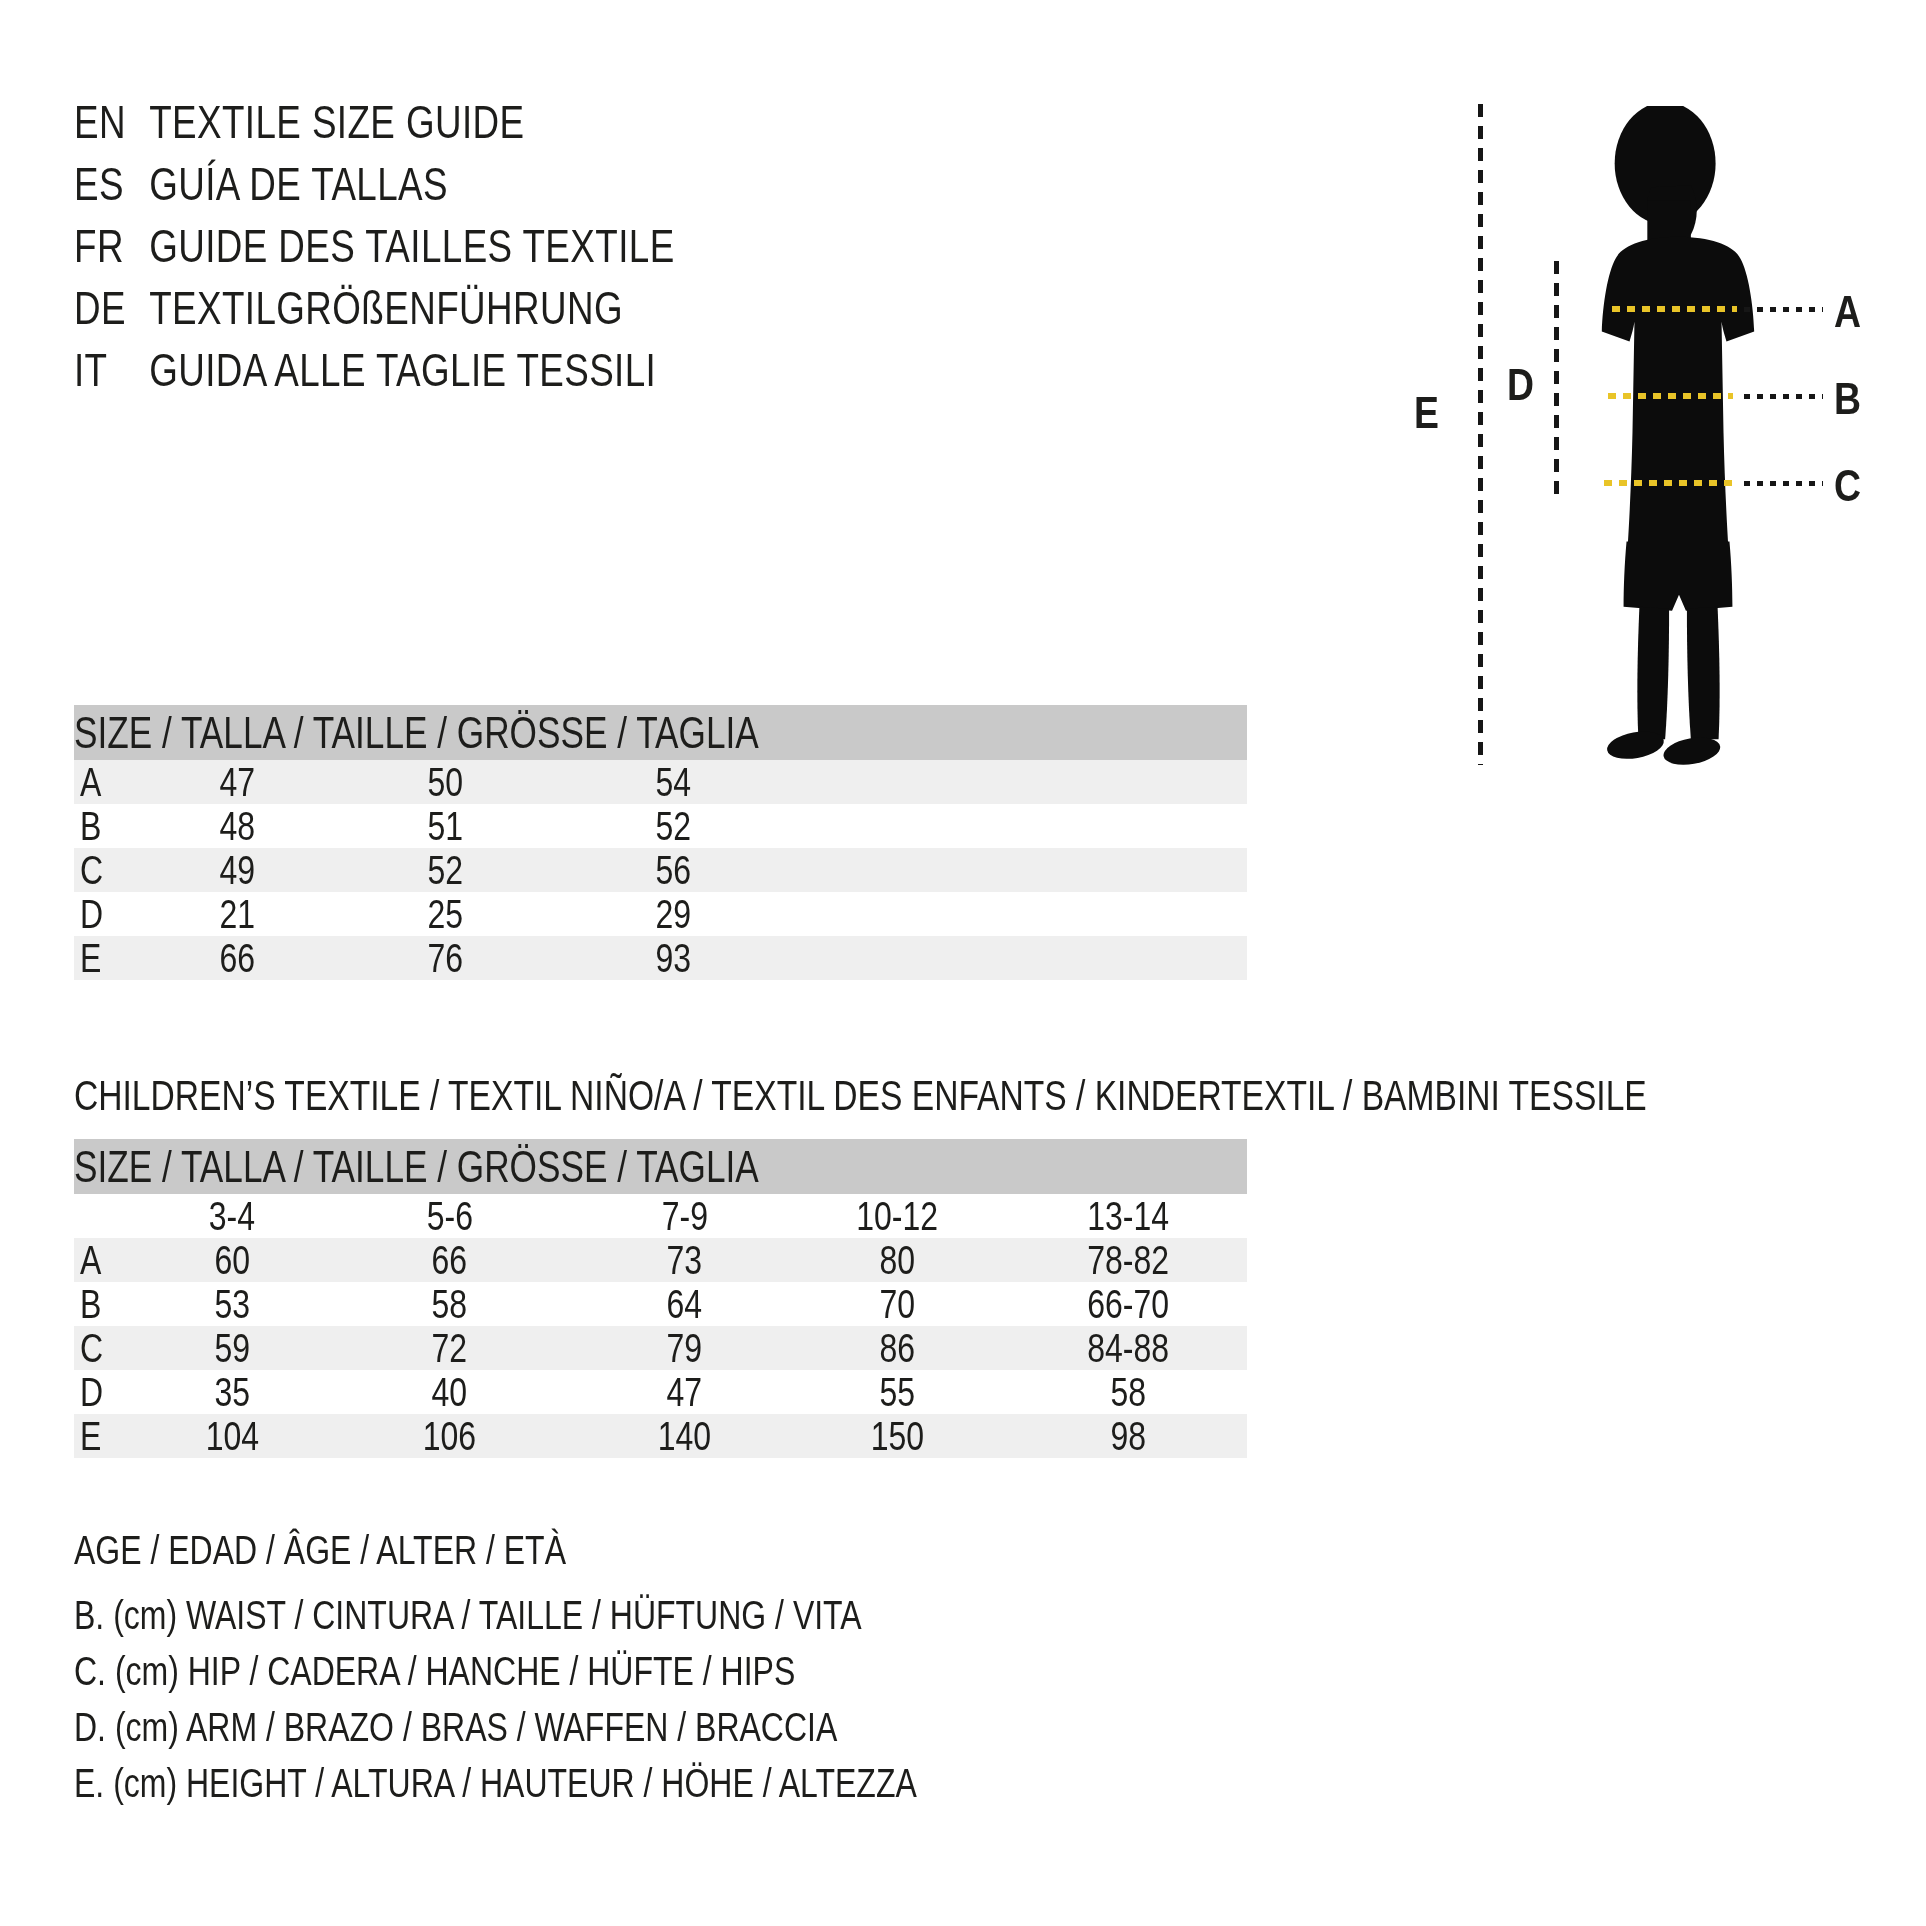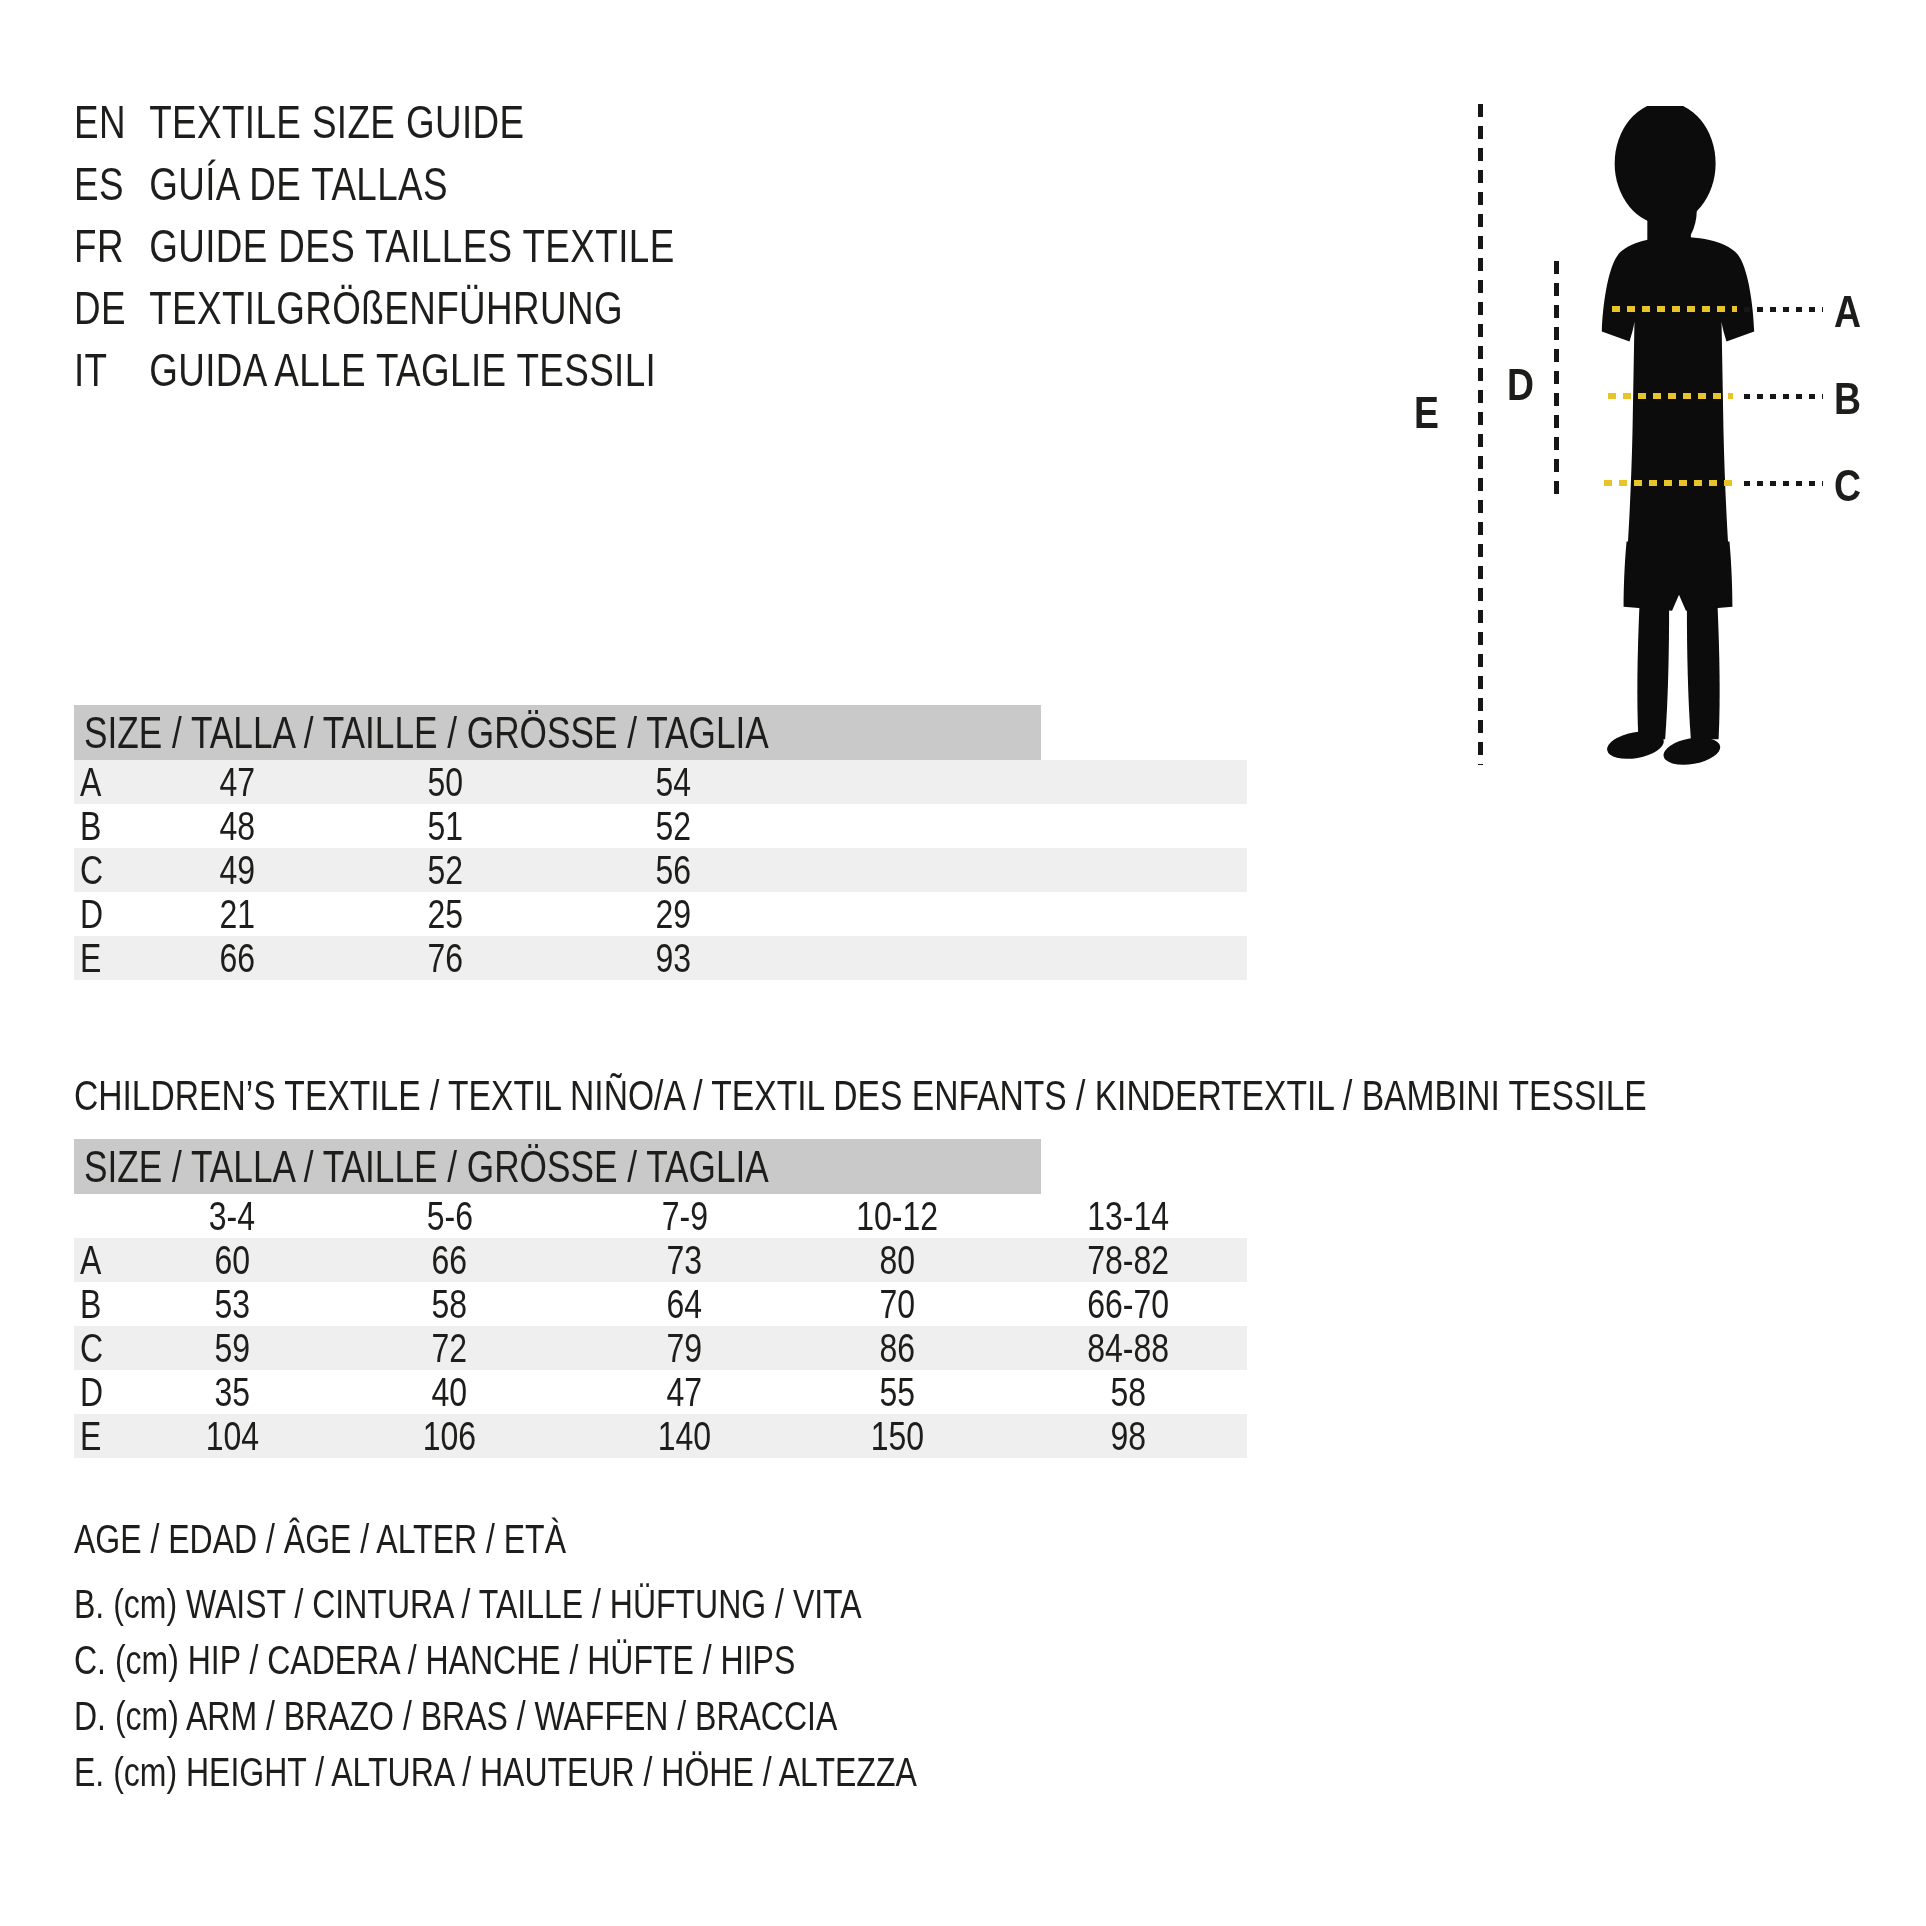--- a/index.html
+++ b/index.html
@@ -23,35 +23,35 @@
   .d-line { left:1554px; top:261px; height:242px; }
   .hyellow { position:absolute; height:6px; z-index:3;
     background-image:repeating-linear-gradient(90deg,#e9c428 0 8px,transparent 8px 15px); }
   .hdots { position:absolute; height:5px; z-index:2;
     background-image:repeating-linear-gradient(90deg,#161616 0 6px,transparent 6px 13px); }
   .marker { position:absolute; font-size:44px; font-weight:bold; transform:scaleX(0.85); transform-origin:0 50%; }
   .fig-svg { position:absolute; left:1574px; top:106px; width:208px; height:661px; z-index:1; }
 
   
   .sec-title { position:absolute; left:74px; font-size:42px; line-height:42px; }
-  .size-bar { position:absolute; left:74px; width:967px; height:55px; background:#c9c9c9;
-    display:flex; align-items:center; padding-left:10px; box-sizing:border-box; font-size:44px; }
+  .size-bar { position:absolute; left:74px; width:1173px; height:55px; background:#c9c9c9;
+    display:flex; align-items:center; box-sizing:border-box; font-size:44px; }
   .table { position:absolute; left:74px; width:1173px; }
   .trow { display:grid; height:44px; align-items:center; }
   .babies .trow { grid-template-columns:69px 188px 228px 228px 1fr; }
   .children .trow { grid-template-columns:69px 178px 257px 213px 213px 248px 1fr; }
   .trow.shaded { background:#efefef; }
   .cell { font-size:40px; text-align:center; }
   .cell .cond2 { display:inline-block; transform:scaleX(0.8); white-space:nowrap; }
   .cell.lbl { text-align:left; padding-left:6px; }
   .cell.lbl .cond2 { transform-origin:0 50%; }
 
   
   .legend { position:absolute; left:74px; top:1517px; }
-  .legend-line { height:56px; display:flex; align-items:flex-start; font-size:40px; }
+  .legend-line { height:56px; display:flex; align-items:flex-end; font-size:40px; }
   .legend-line:first-child { margin-bottom:9px; }
 </style>
 </head>
 <body>
 
 <div class="canvas">
 
   <section class="lang-block">
     <div class="lang-row cond">
       <span class="lang-code">EN</span>

